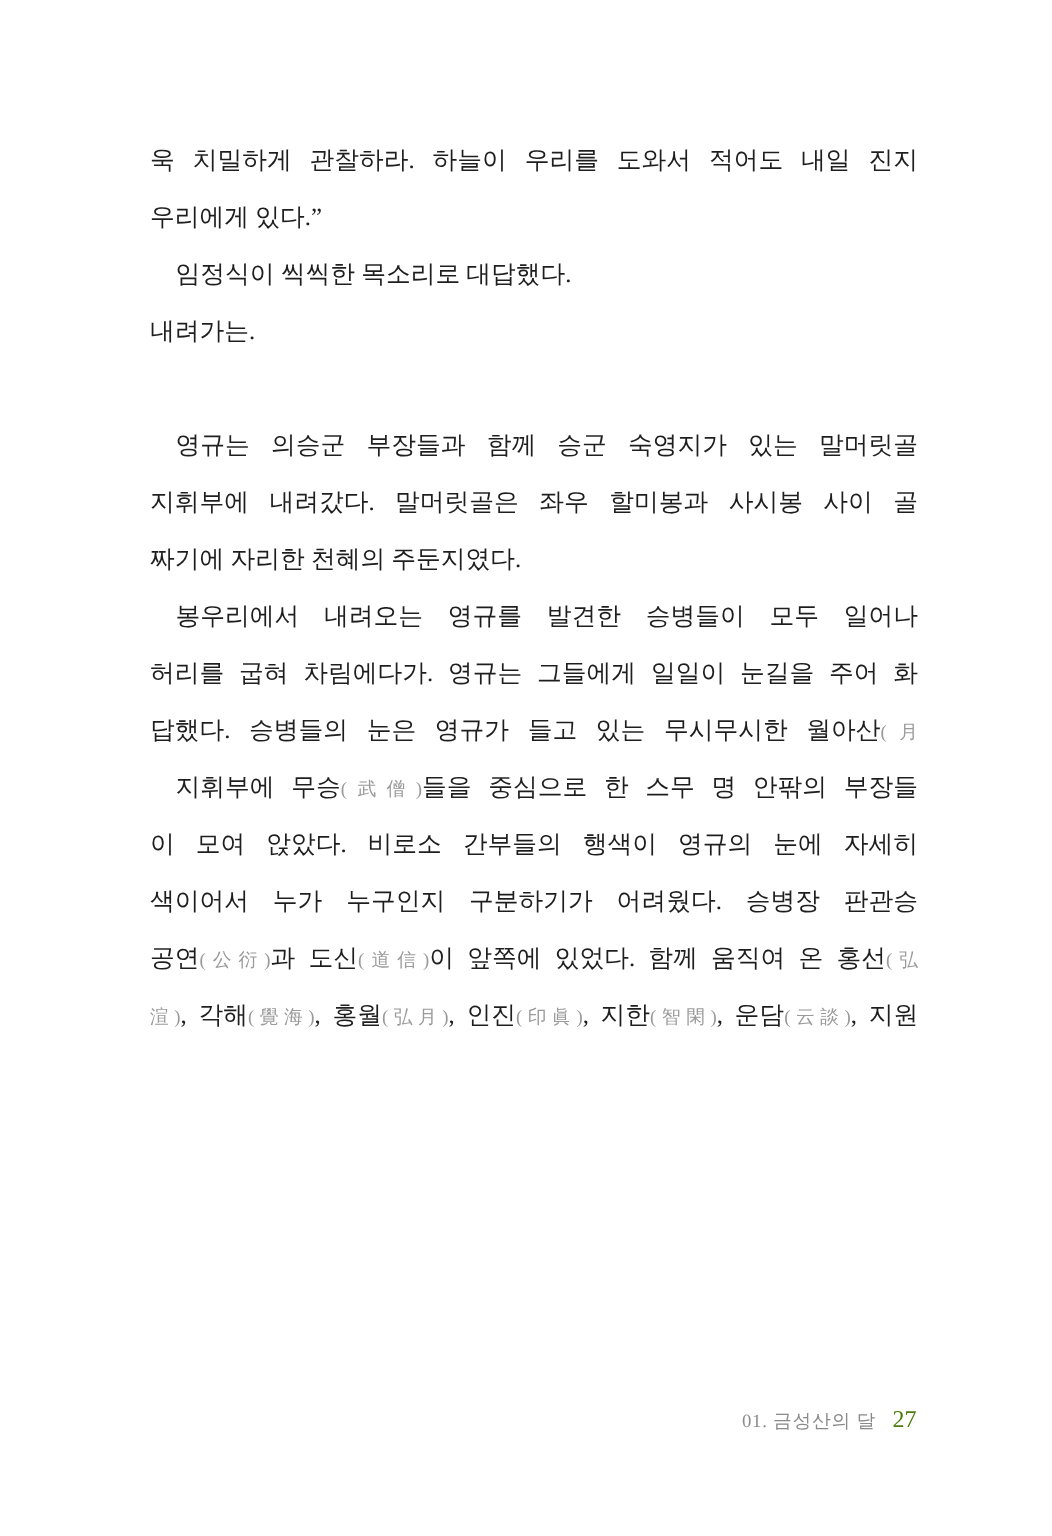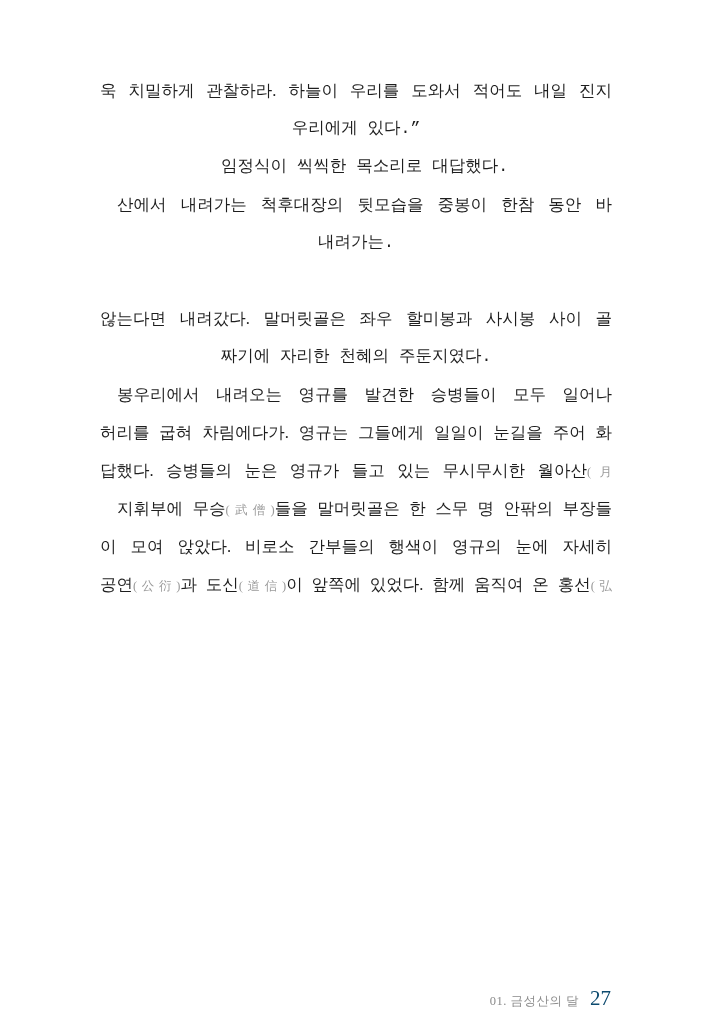--- a/index.html
+++ b/index.html
@@ -9,67 +9,69 @@
     font-family: "Liberation Serif", "DejaVu Serif", serif;
   }
   .page {
     position: relative;
     width: 701px; height: 1024px;
     background: #ffffff;
     overflow: hidden;
   }
   .text-block {
     position: absolute;
-    left: 100px; top: 72px;
+    left: 100px; top: 88px;
     width: 512px;
   }
   .line {
     height: 38px;
     line-height: 38px;
     font-size: 16.5px;
     color: #1e1e1e;
     overflow: hidden;
     word-break: keep-all;
   }
   .line.j { text-align: justify; text-align-last: justify; }
-  .line.left { text-align: center; font-family: Liberation Mono, monospace; }
+  .line.left { text-align: left; }
   .line.indent { padding-left: 17px; }
   .line.blank { height: 38px; }
   .hj { font-size: 12.5px; color: #9a9a9a; }
   .seg { color: inherit; }
   .footer {
     position: absolute;
-    right: 90px; top: 986px;
+    right: 90px; top: 938px;
     display: flex;
     align-items: baseline;
     gap: 11px;
   }
   .footer .chapter { font-size: 12.5px; color: #8a8a8a; letter-spacing: 0.5px; }
-  .footer .pagenum { font-size: 21px; color: #0c4a6e; }
+  .footer .pagenum { font-size: 16px; color: #4d7c0f; }
 </style>
 </head>
 <body>
 
 <div class="page">
 
   <div class="text-block">
       <div class="line j"><span class="seg">욱 치밀하게 관찰하라. 하늘이 우리를 도와서 적어도 내일 진지</span></div>
       <div class="line left"><span class="seg">우리에게 있다.”</span></div>
       <div class="line left indent"><span class="seg">임정식이 씩씩한 목소리로 대답했다.</span></div>
-      <div class="line j indent"><span class="seg">산에서 내려가는 척후대장의 뒷모습을 중봉이 한참 동안 바</span></div>
       <div class="line left"><span class="seg">내려가는.</span></div>
       <div class="line blank"></div>
-      <div class="line j"><span class="seg">않는다면 내려갔다. 말머릿골은 좌우 할미봉과 사시봉 사이 골</span></div>
+      <div class="line j indent"><span class="seg">영규는 의승군 부장들과 함께 승군 숙영지가 있는 말머릿골</span></div>
+      <div class="line j"><span class="seg">지휘부에 내려갔다. 말머릿골은 좌우 할미봉과 사시봉 사이 골</span></div>
       <div class="line left"><span class="seg">짜기에 자리한 천혜의 주둔지였다.</span></div>
       <div class="line j indent"><span class="seg">봉우리에서 내려오는 영규를 발견한 승병들이 모두 일어나</span></div>
       <div class="line j"><span class="seg">허리를 굽혀 차림에다가. 영규는 그들에게 일일이 눈길을 주어 화</span></div>
       <div class="line j"><span class="seg">답했다. 승병들의 눈은 영규가 들고 있는 무시무시한 월아산</span><span class="hj">(月</span></div>
-      <div class="line j indent"><span class="seg">지휘부에 무승</span><span class="hj">(武僧)</span><span class="seg">들을 말머릿골은 한 스무 명 안팎의 부장들</span></div>
+      <div class="line j indent"><span class="seg">지휘부에 무승</span><span class="hj">(武僧)</span><span class="seg">들을 중심으로 한 스무 명 안팎의 부장들</span></div>
       <div class="line j"><span class="seg">이 모여 앉았다. 비로소 간부들의 행색이 영규의 눈에 자세히</span></div>
+      <div class="line j"><span class="seg">색이어서 누가 누구인지 구분하기가 어려웠다. 승병장 판관승</span></div>
       <div class="line j"><span class="seg">공연</span><span class="hj">(公衍)</span><span class="seg">과 도신</span><span class="hj">(道信)</span><span class="seg">이 앞쪽에 있었다. 함께 움직여 온 홍선</span><span class="hj">(弘</span></div>
+      <div class="line j"><span class="hj">渲)</span><span class="seg">, 각해</span><span class="hj">(覺海)</span><span class="seg">, 홍월</span><span class="hj">(弘月)</span><span class="seg">, 인진</span><span class="hj">(印眞)</span><span class="seg">, 지한</span><span class="hj">(智閑)</span><span class="seg">, 운담</span><span class="hj">(云談)</span><span class="seg">, 지원</span></div>
     </div>
 
   <div class="footer">
     <span class="chapter">01. 금성산의 달</span>
     <span class="pagenum">27</span>
   </div>
 
 </div>
 
 </body></html>

